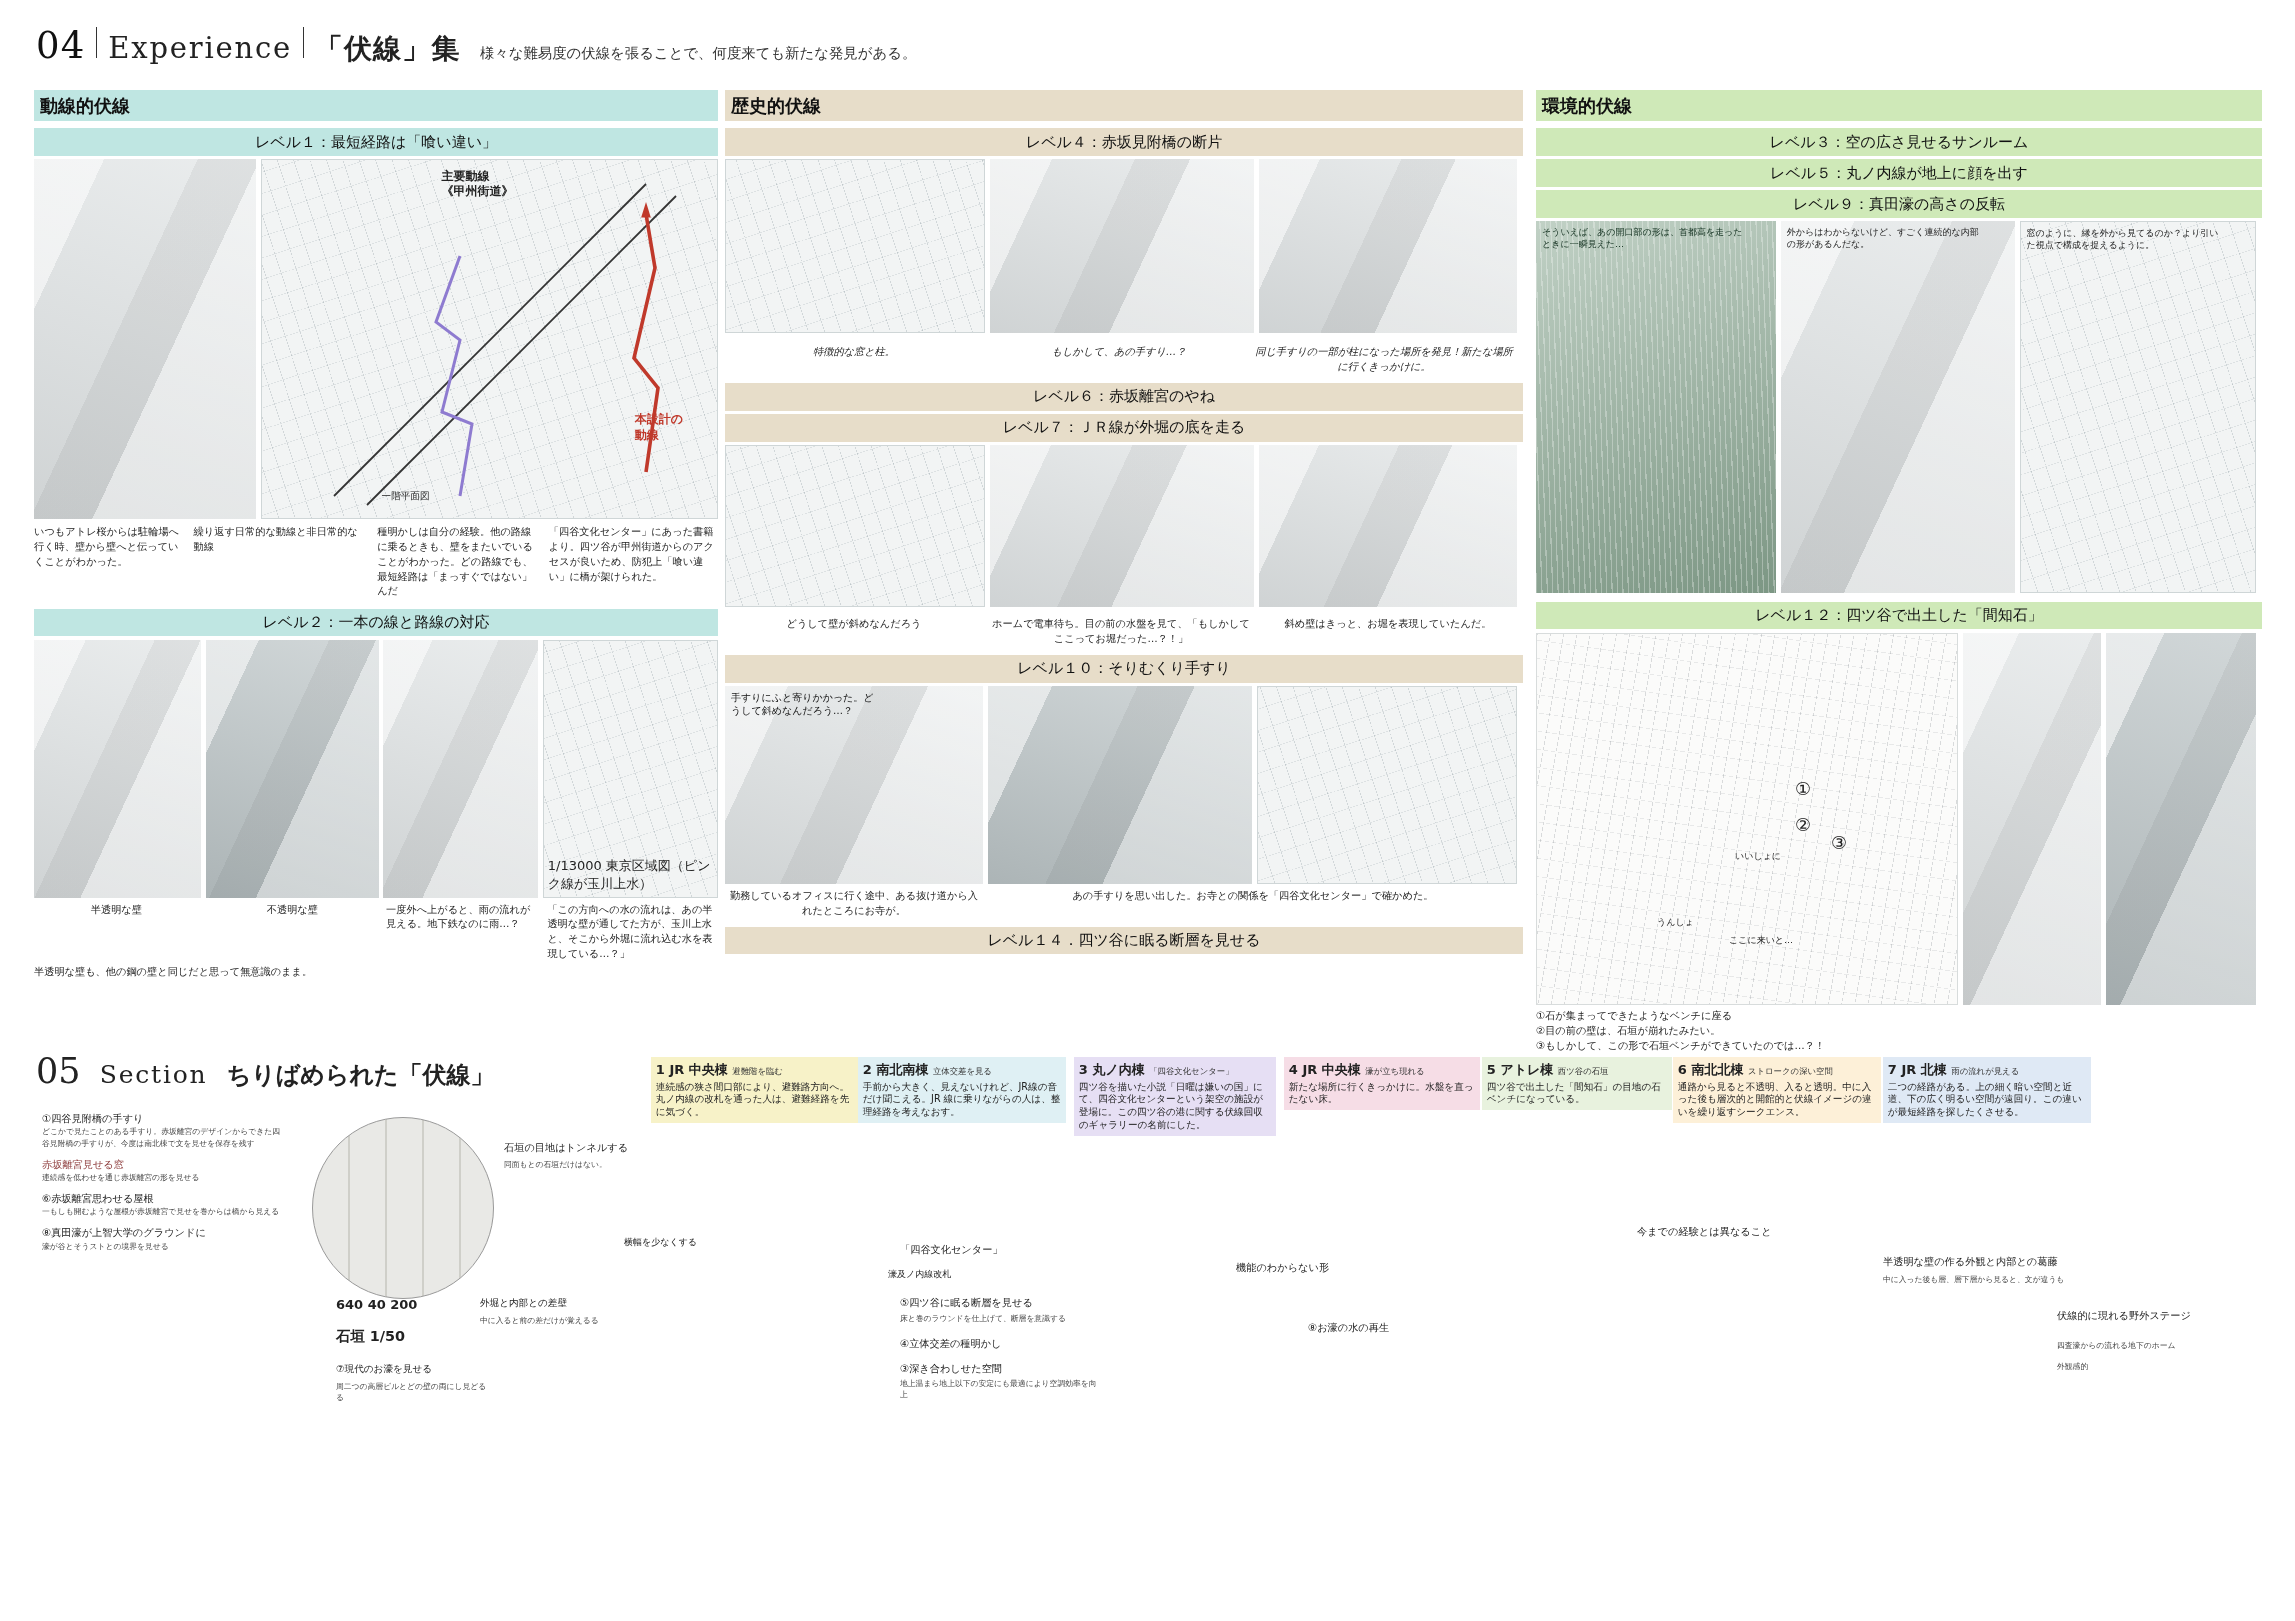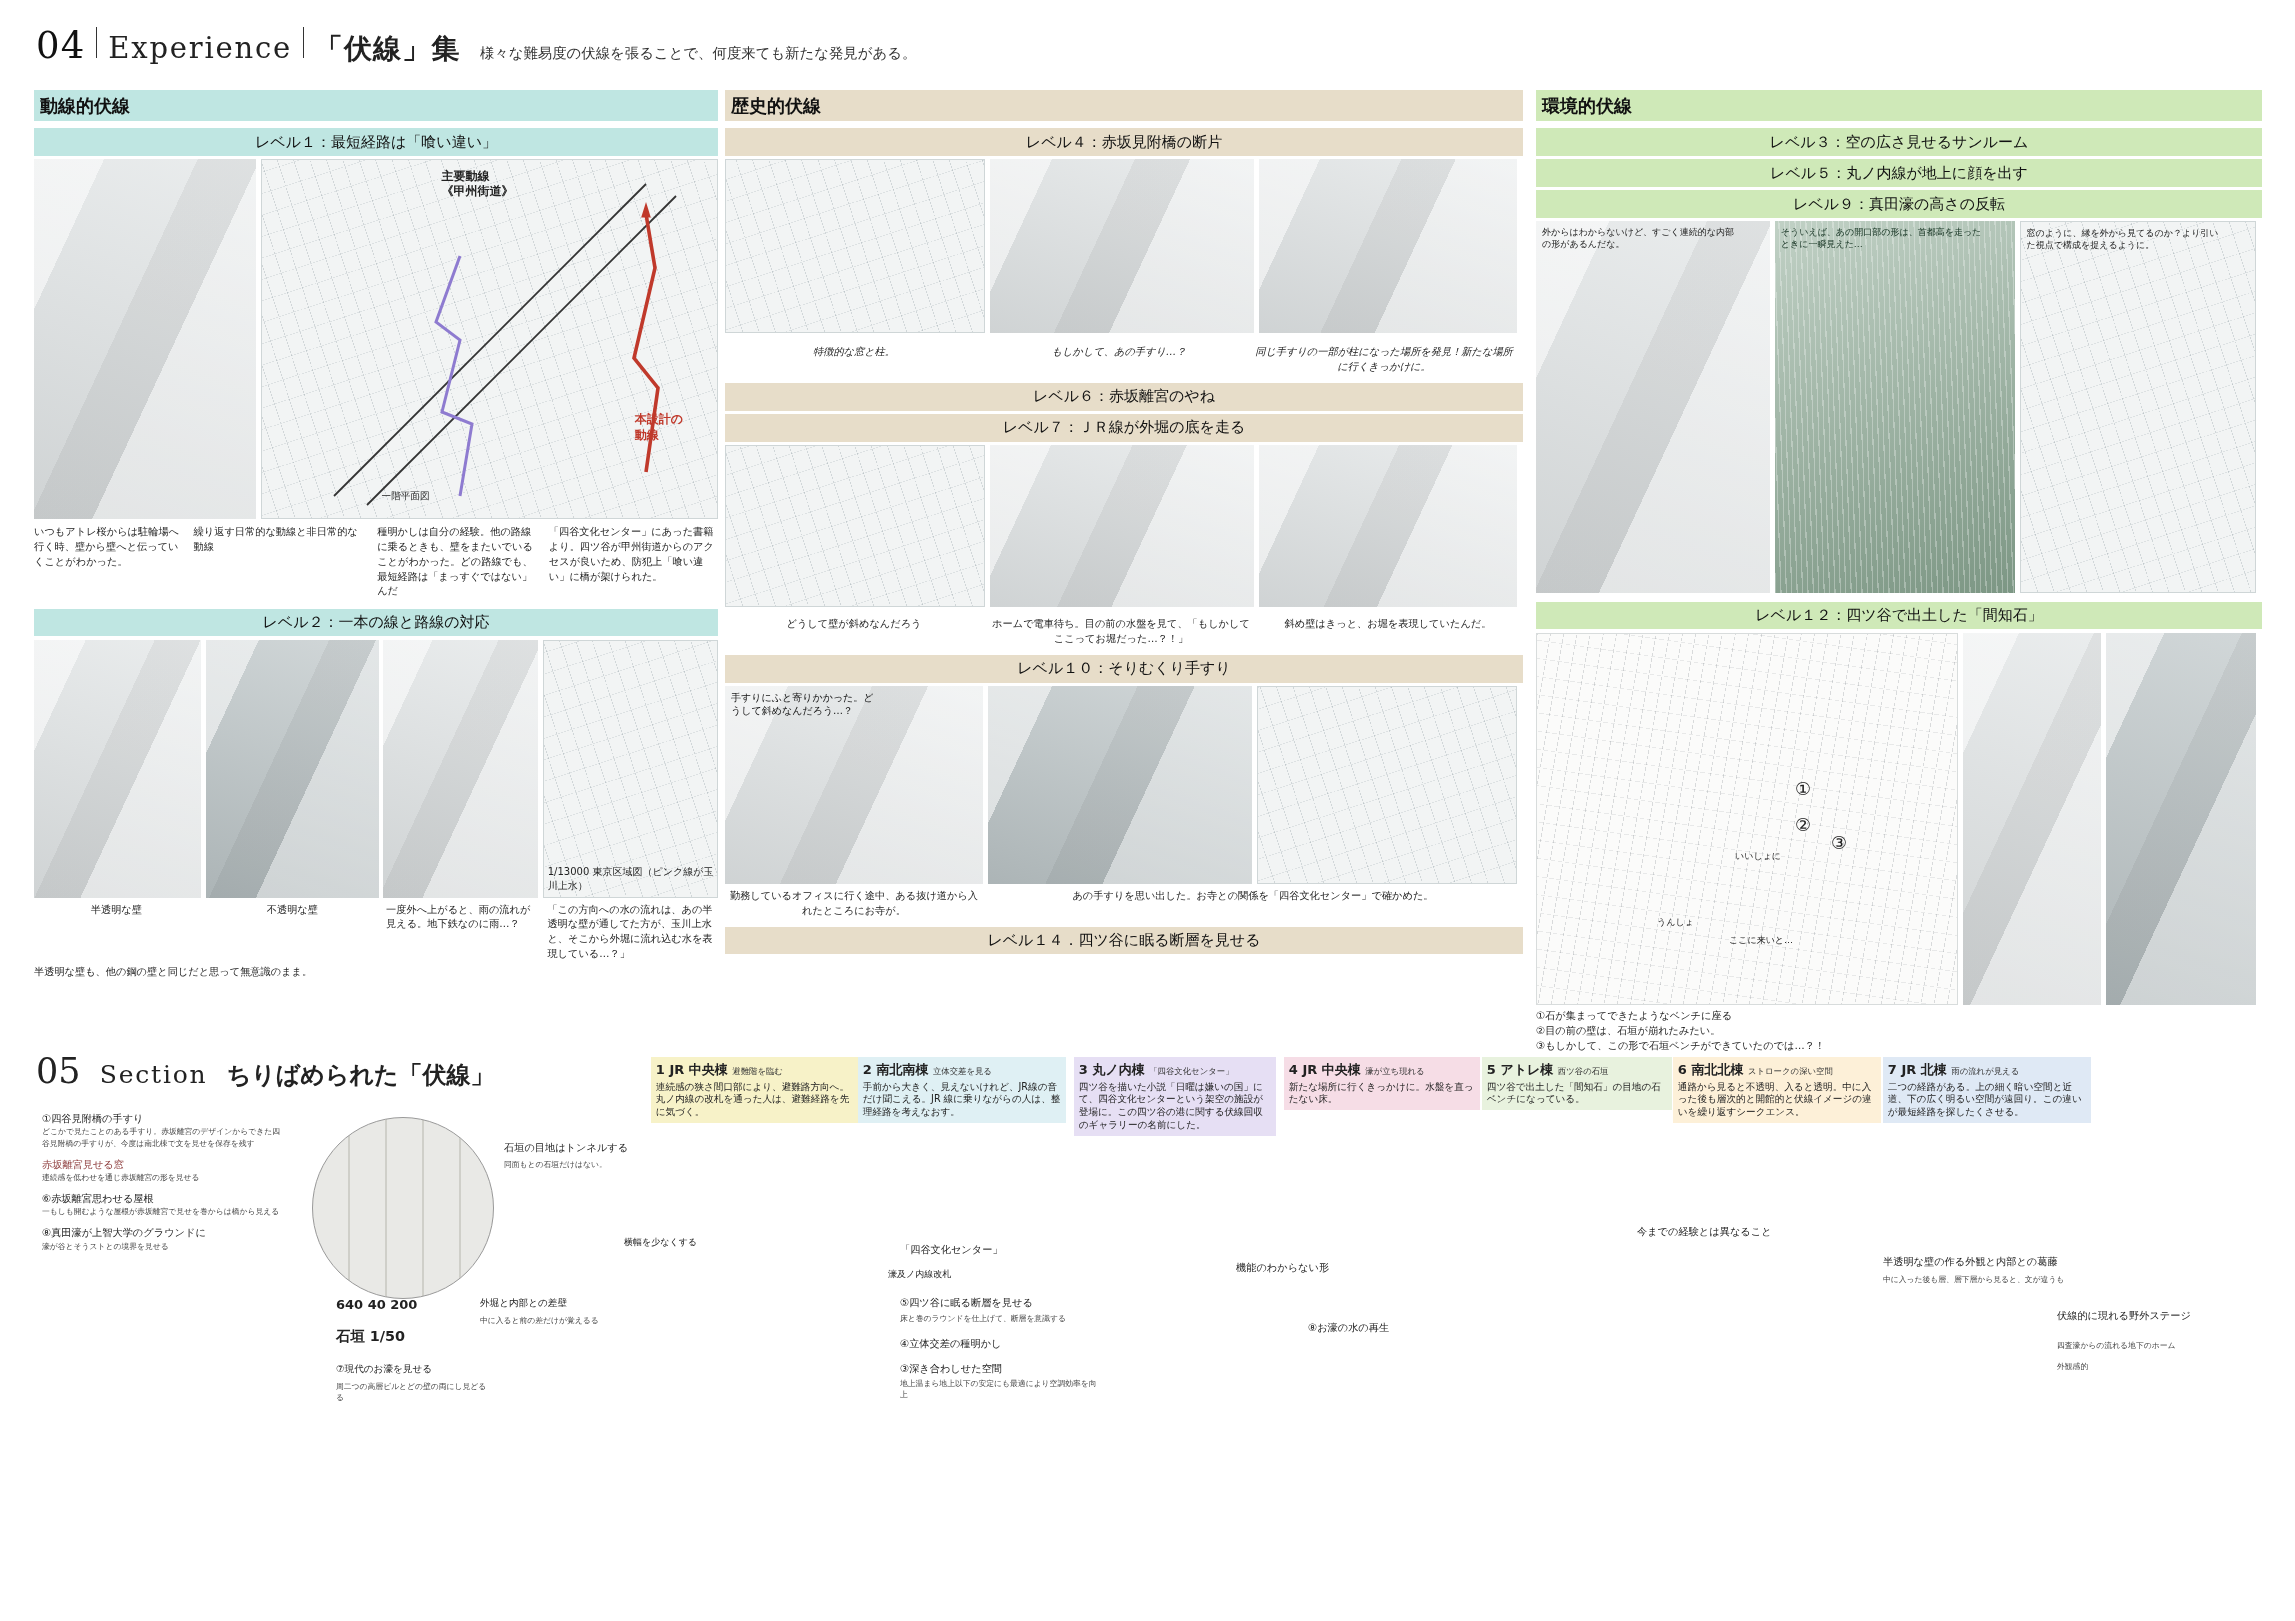--- a/index.html
+++ b/index.html
@@ -119,21 +119,21 @@
       <div class="cap" style="width:168px;">「四谷文化センター」にあった書籍より。四ツ谷が甲州街道からのアクセスが良いため、防犯上「喰い違い」に橋が架けられた。</div>
     </div>
 
     <div class="lvl lvlA" style="margin-top:9.6px">レベル２：一本の線と路線の対応</div>
 
     <div class="imgrow" style="height:258px;">
       <div class="ph" style="width:168px;"></div>
       <div class="ph dark" style="width:174px;"></div>
       <div class="ph" style="width:156px;"></div>
       <div class="ph line" style="width:174px;position:relative;">
-        <div style="position:absolute;left:3.6px;bottom:3.6px;font-size:10px;">1/13000 東京区域図（ピンク線が玉川上水）</div>
+        <div style="position:absolute;left:3.6px;bottom:3.6px;font-size:13px;">1/13000 東京区域図（ピンク線が玉川上水）</div>
       </div>
     </div>
     <div style="display:flex;gap:8.4px;margin-top:4.8px;">
       <div class="capc" style="width:168px;">半透明な壁</div>
       <div class="capc" style="width:174px;">不透明な壁</div>
       <div class="cap" style="width:156px;">一度外へ上がると、雨の流れが見える。地下鉄なのに雨…？</div>
       <div class="cap" style="width:174px;">「この方向への水の流れは、あの半透明な壁が通してた方が、玉川上水と、そこから外堀に流れ込む水を表現している…？」</div>
     </div>
     <div style="display:flex;gap:8.4px;margin-top:3.6px;">
       <div class="cap" style="width:348px;">半透明な壁も、他の鋼の壁と同じだと思って無意識のまま。</div>
@@ -187,25 +187,25 @@
   </div>
 
   <div class="col" style="left:1536px;top:90px;width:726px;">
     <div class="colhead hdC">環境的伏線</div>
 
     <div class="lvl lvlC" style="margin-top:7.2px">レベル３：空の広さ見せるサンルーム</div>
     <div class="lvl lvlC">レベル５：丸ノ内線が地上に顔を出す</div>
     <div class="lvl lvlC">レベル９：真田濠の高さの反転</div>
 
     <div class="imgrow" style="height:372px;">
+      <div class="ph green" style="width:240px;position:relative;">
+        <div style="position:absolute;left:6px;top:4.8px;font-size:9px;width:204px;line-height:1.35;color:#12301f;">そういえば、あの開口部の形は、首都高を走ったときに一瞬見えた…</div>
+      </div>
       <div class="ph" style="width:234px;position:relative;">
         <div style="position:absolute;left:6px;top:4.8px;font-size:9px;width:198px;line-height:1.35;">外からはわからないけど、すごく連続的な内部の形があるんだな。</div>
-      </div>
-      <div class="ph green" style="width:240px;position:relative;">
-        <div style="position:absolute;left:6px;top:4.8px;font-size:9px;width:204px;line-height:1.35;color:#12301f;">そういえば、あの開口部の形は、首都高を走ったときに一瞬見えた…</div>
       </div>
       <div class="ph line" style="width:234px;position:relative;">
         <div style="position:absolute;left:6px;top:4.8px;font-size:9px;width:198px;line-height:1.35;">窓のように、縁を外から見てるのか？より引いた視点で構成を捉えるように。</div>
       </div>
     </div>
 
     <div class="lvl lvlC" style="margin-top:8.4px">レベル１２：四ツ谷で出土した「間知石」</div>
 
     <div class="imgrow" style="height:372px;">
       <div class="ph draw" style="width:420px;position:relative;">

